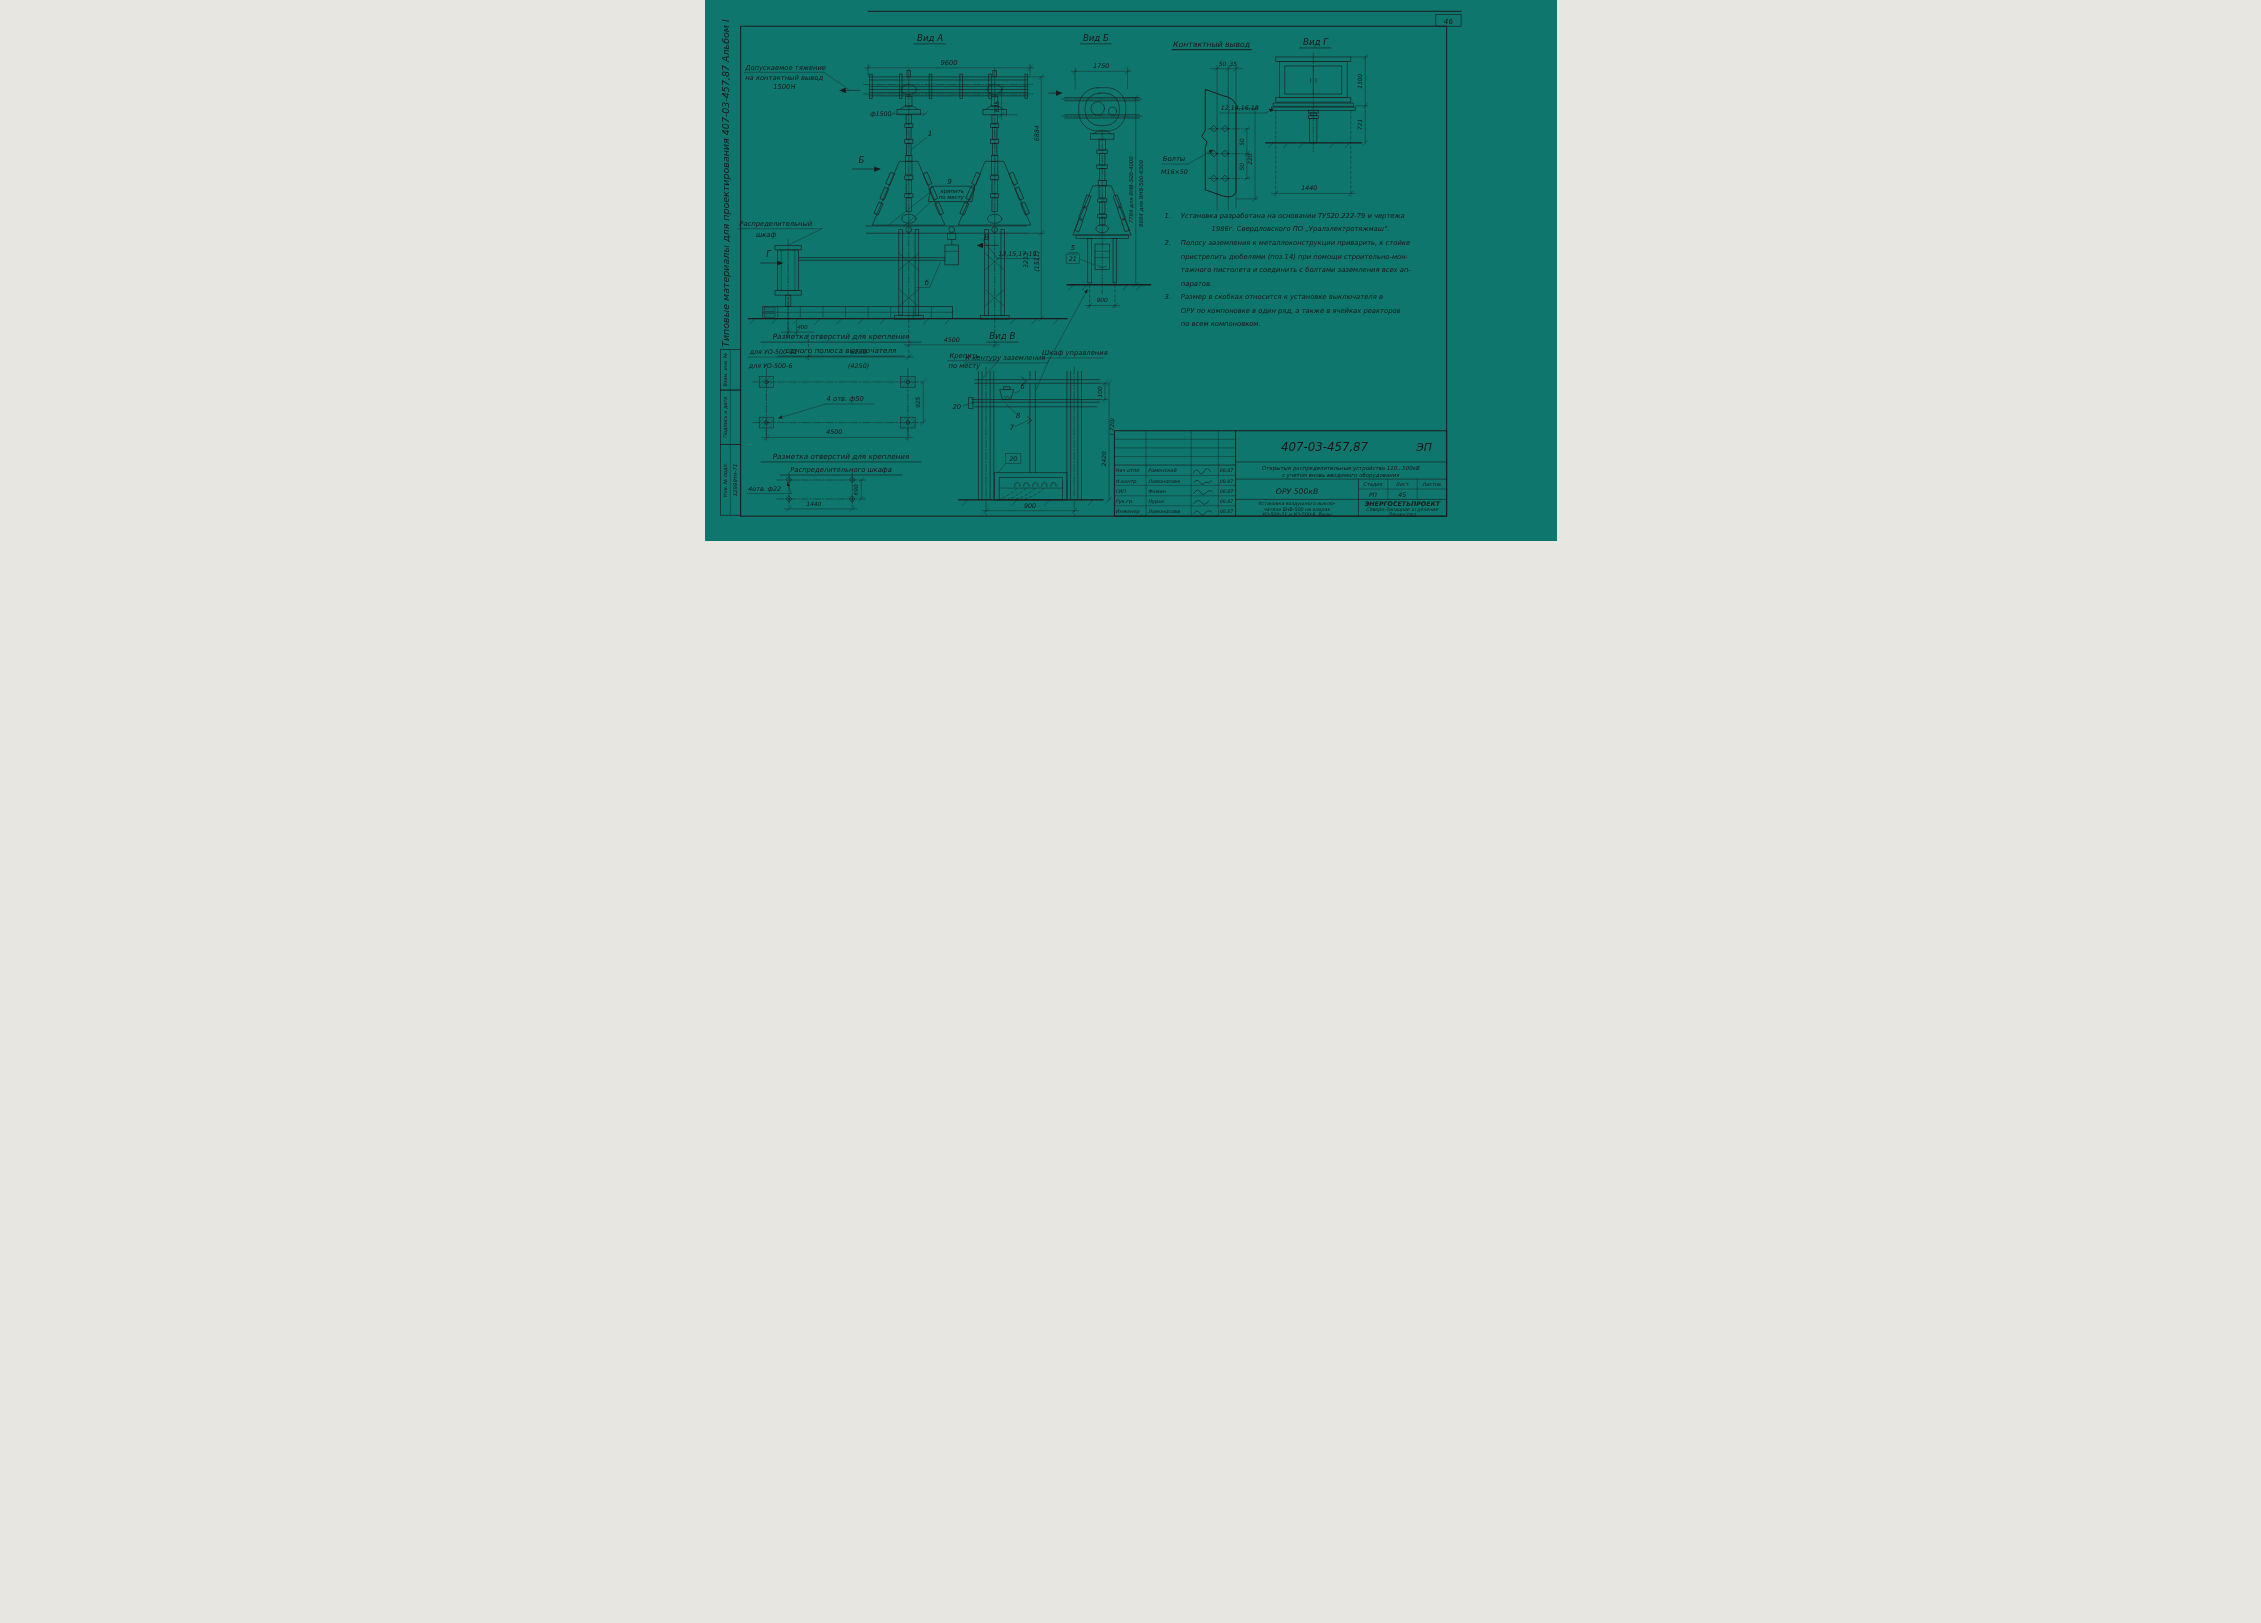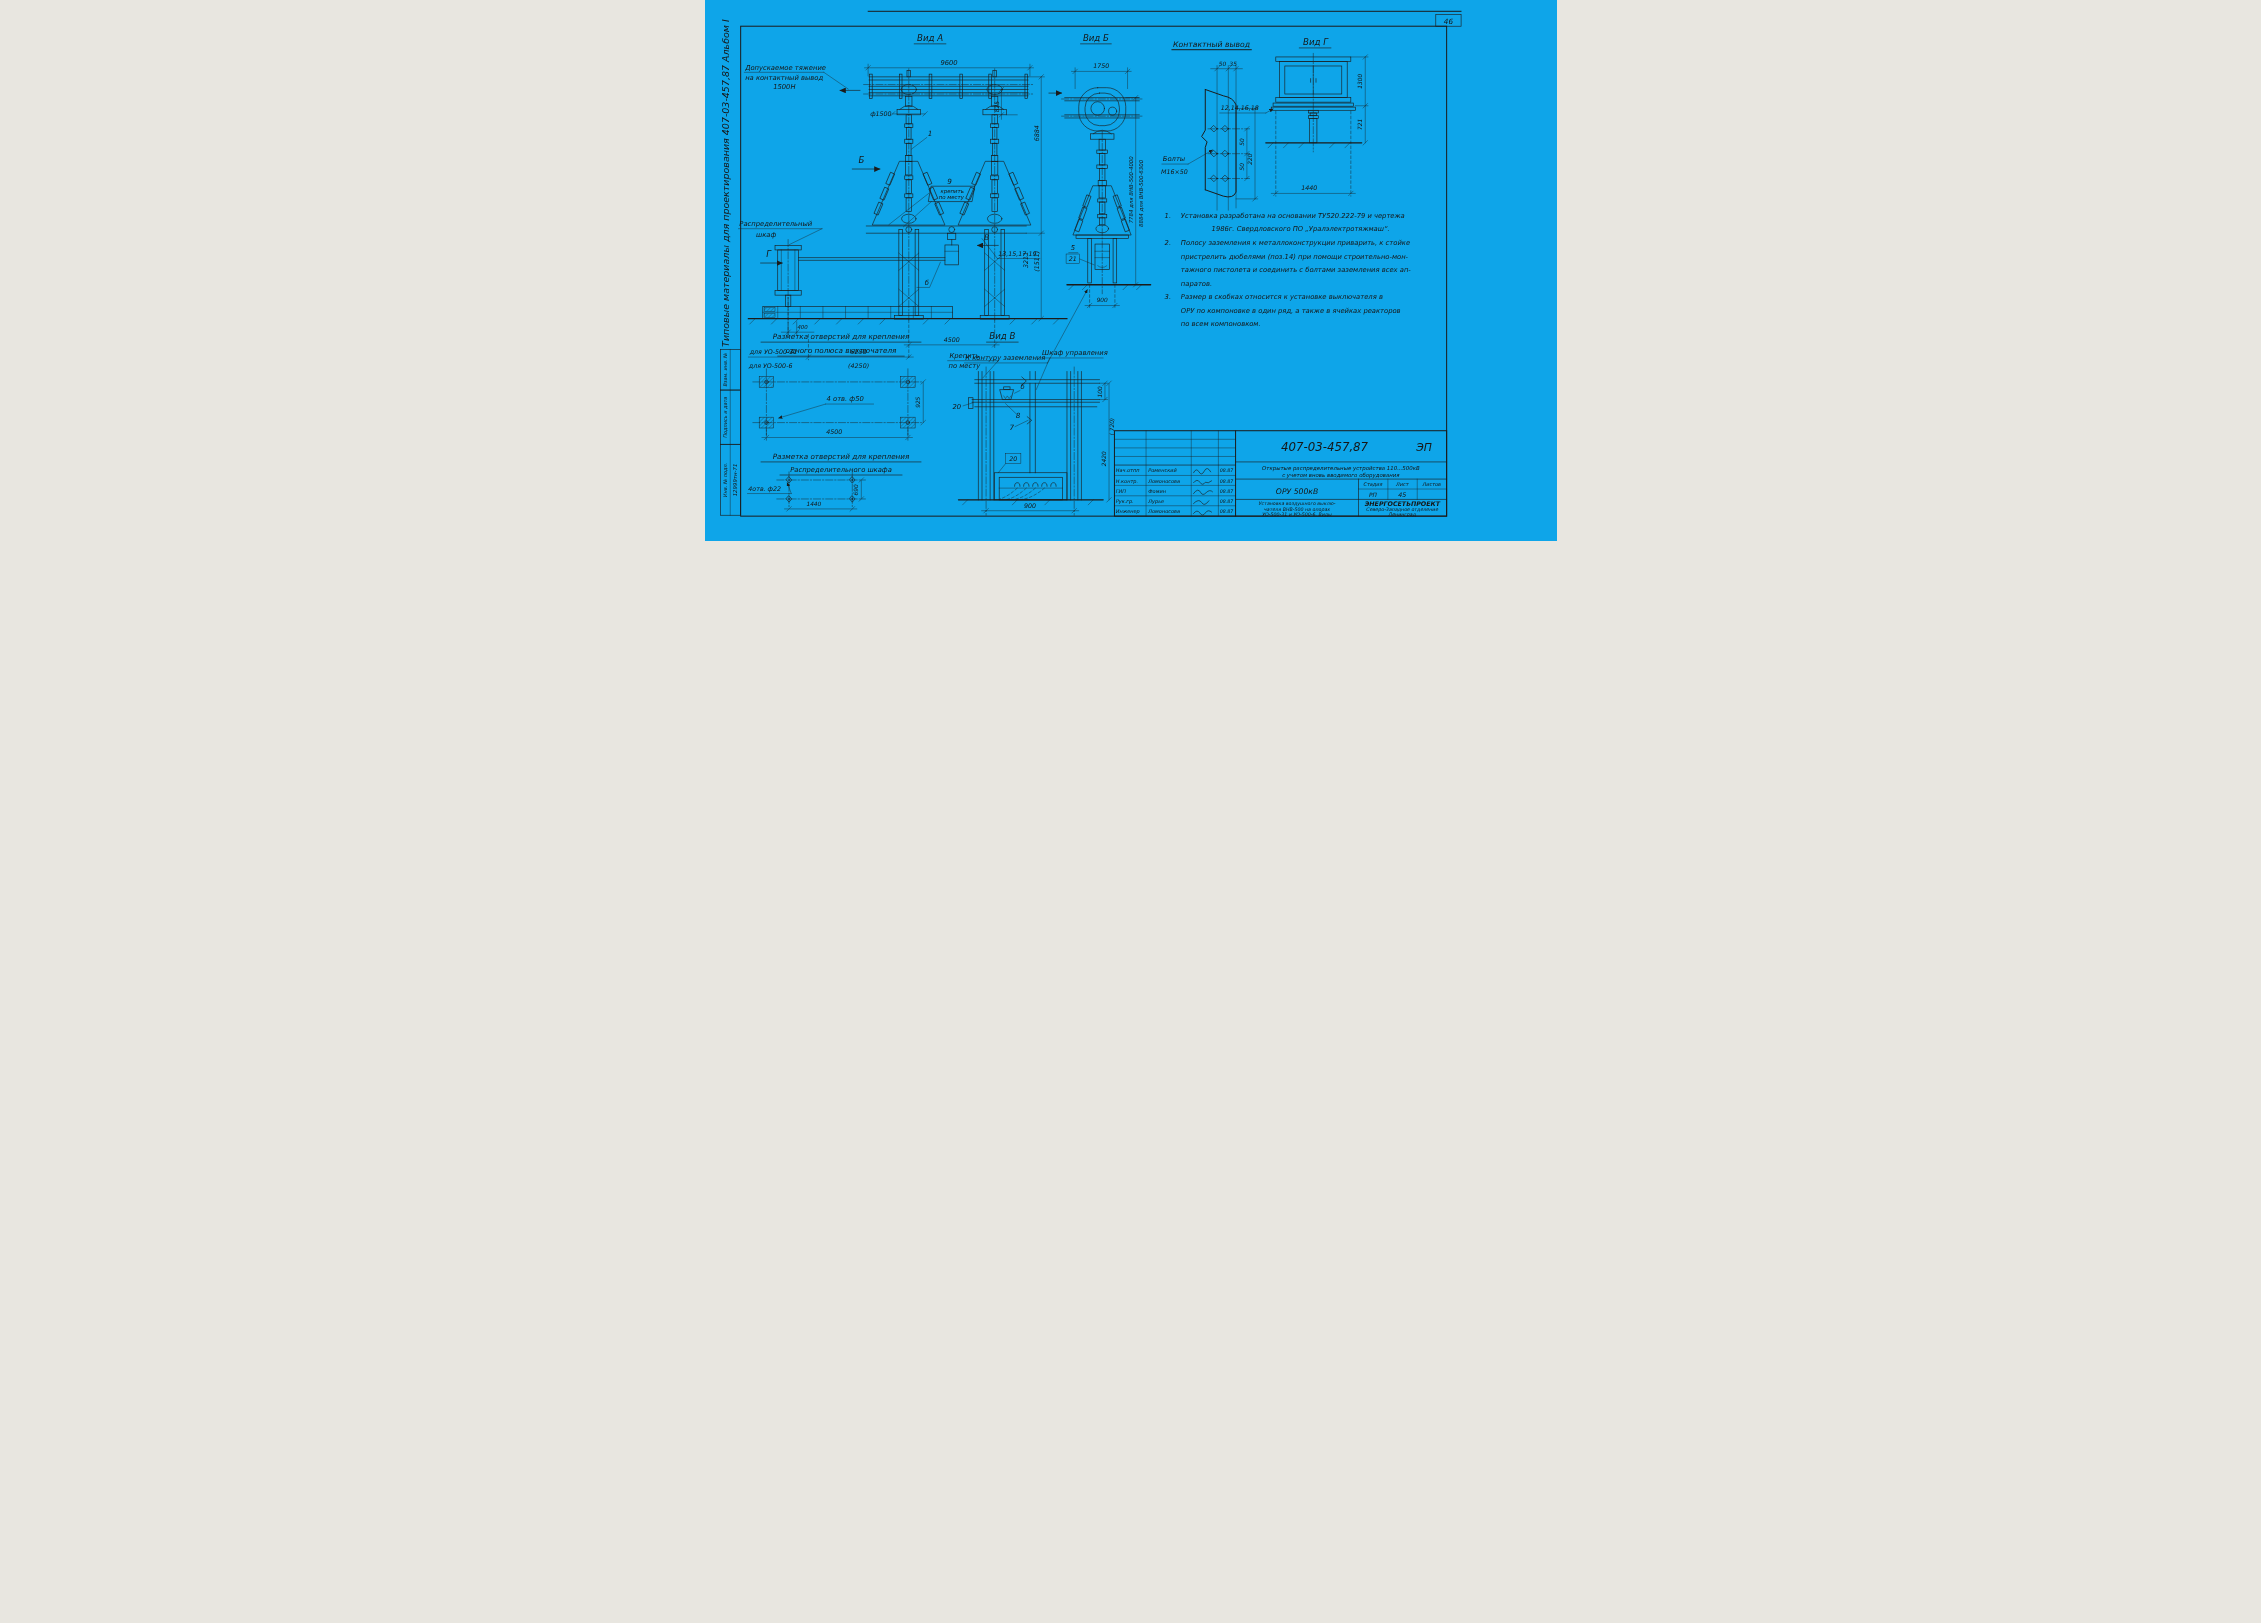--- a/index.html
+++ b/index.html
@@ -1,16 +1,16 @@
 <!DOCTYPE html>
 <html style="font-size:7.2px"><head>
 <meta charset="utf-8">
 <style>
   html,body{margin:0;padding:0;background:#e8e6e0;}
-  .sheet{position:relative;width:852px;height:541px;margin:0 auto;background:#0ea5e9;}
+  .sheet{position:relative;width:852px;height:541px;margin:0 auto;background:#0f766e;}
   svg{display:block}
   svg text{font-family:"DejaVu Sans",sans-serif;font-style:italic;fill:#161616;}
   .ln{stroke:#1b1b1b;stroke-width:1.4;fill:none;stroke-linecap:round;}
   .thk{stroke-width:3;}
   .th2{stroke-width:2.2;}
   .thin{stroke-width:0.9;}
   .dd{stroke-dasharray:16 4 3 4;stroke-width:1;}
   .dsh{stroke-dasharray:6 5;stroke-width:1;}
   .mid{text-anchor:middle;}
   .end{text-anchor:end;}

